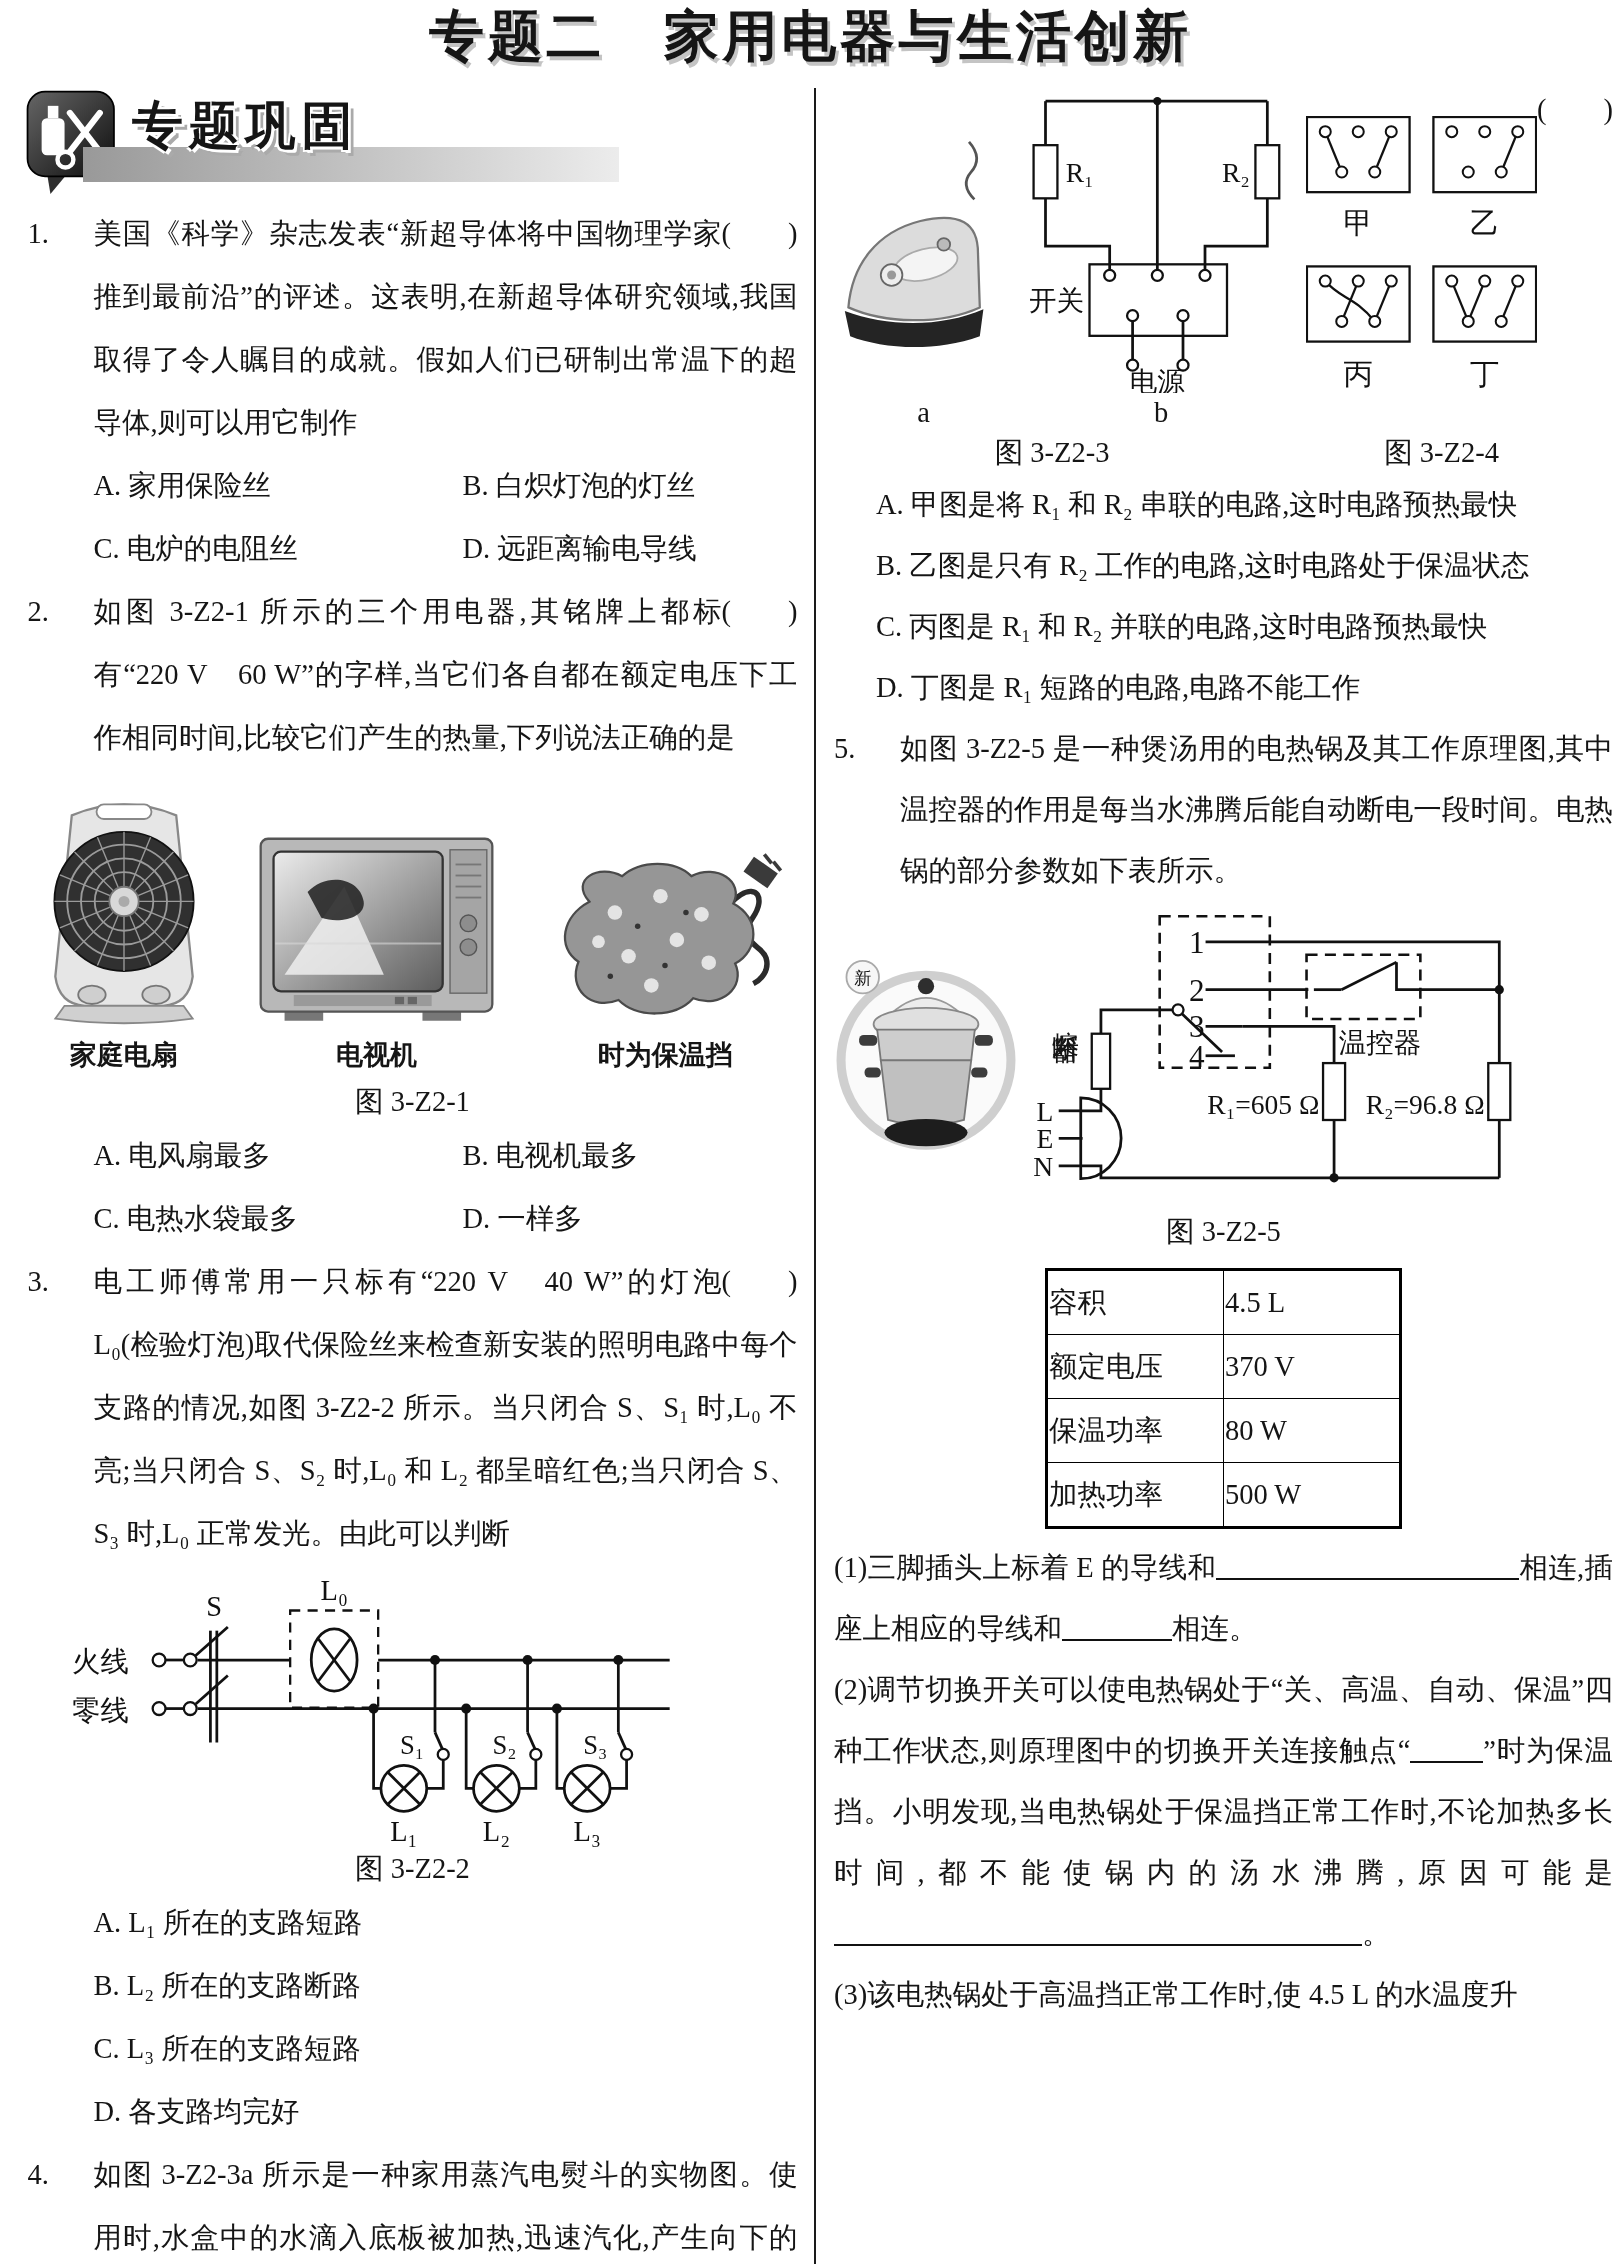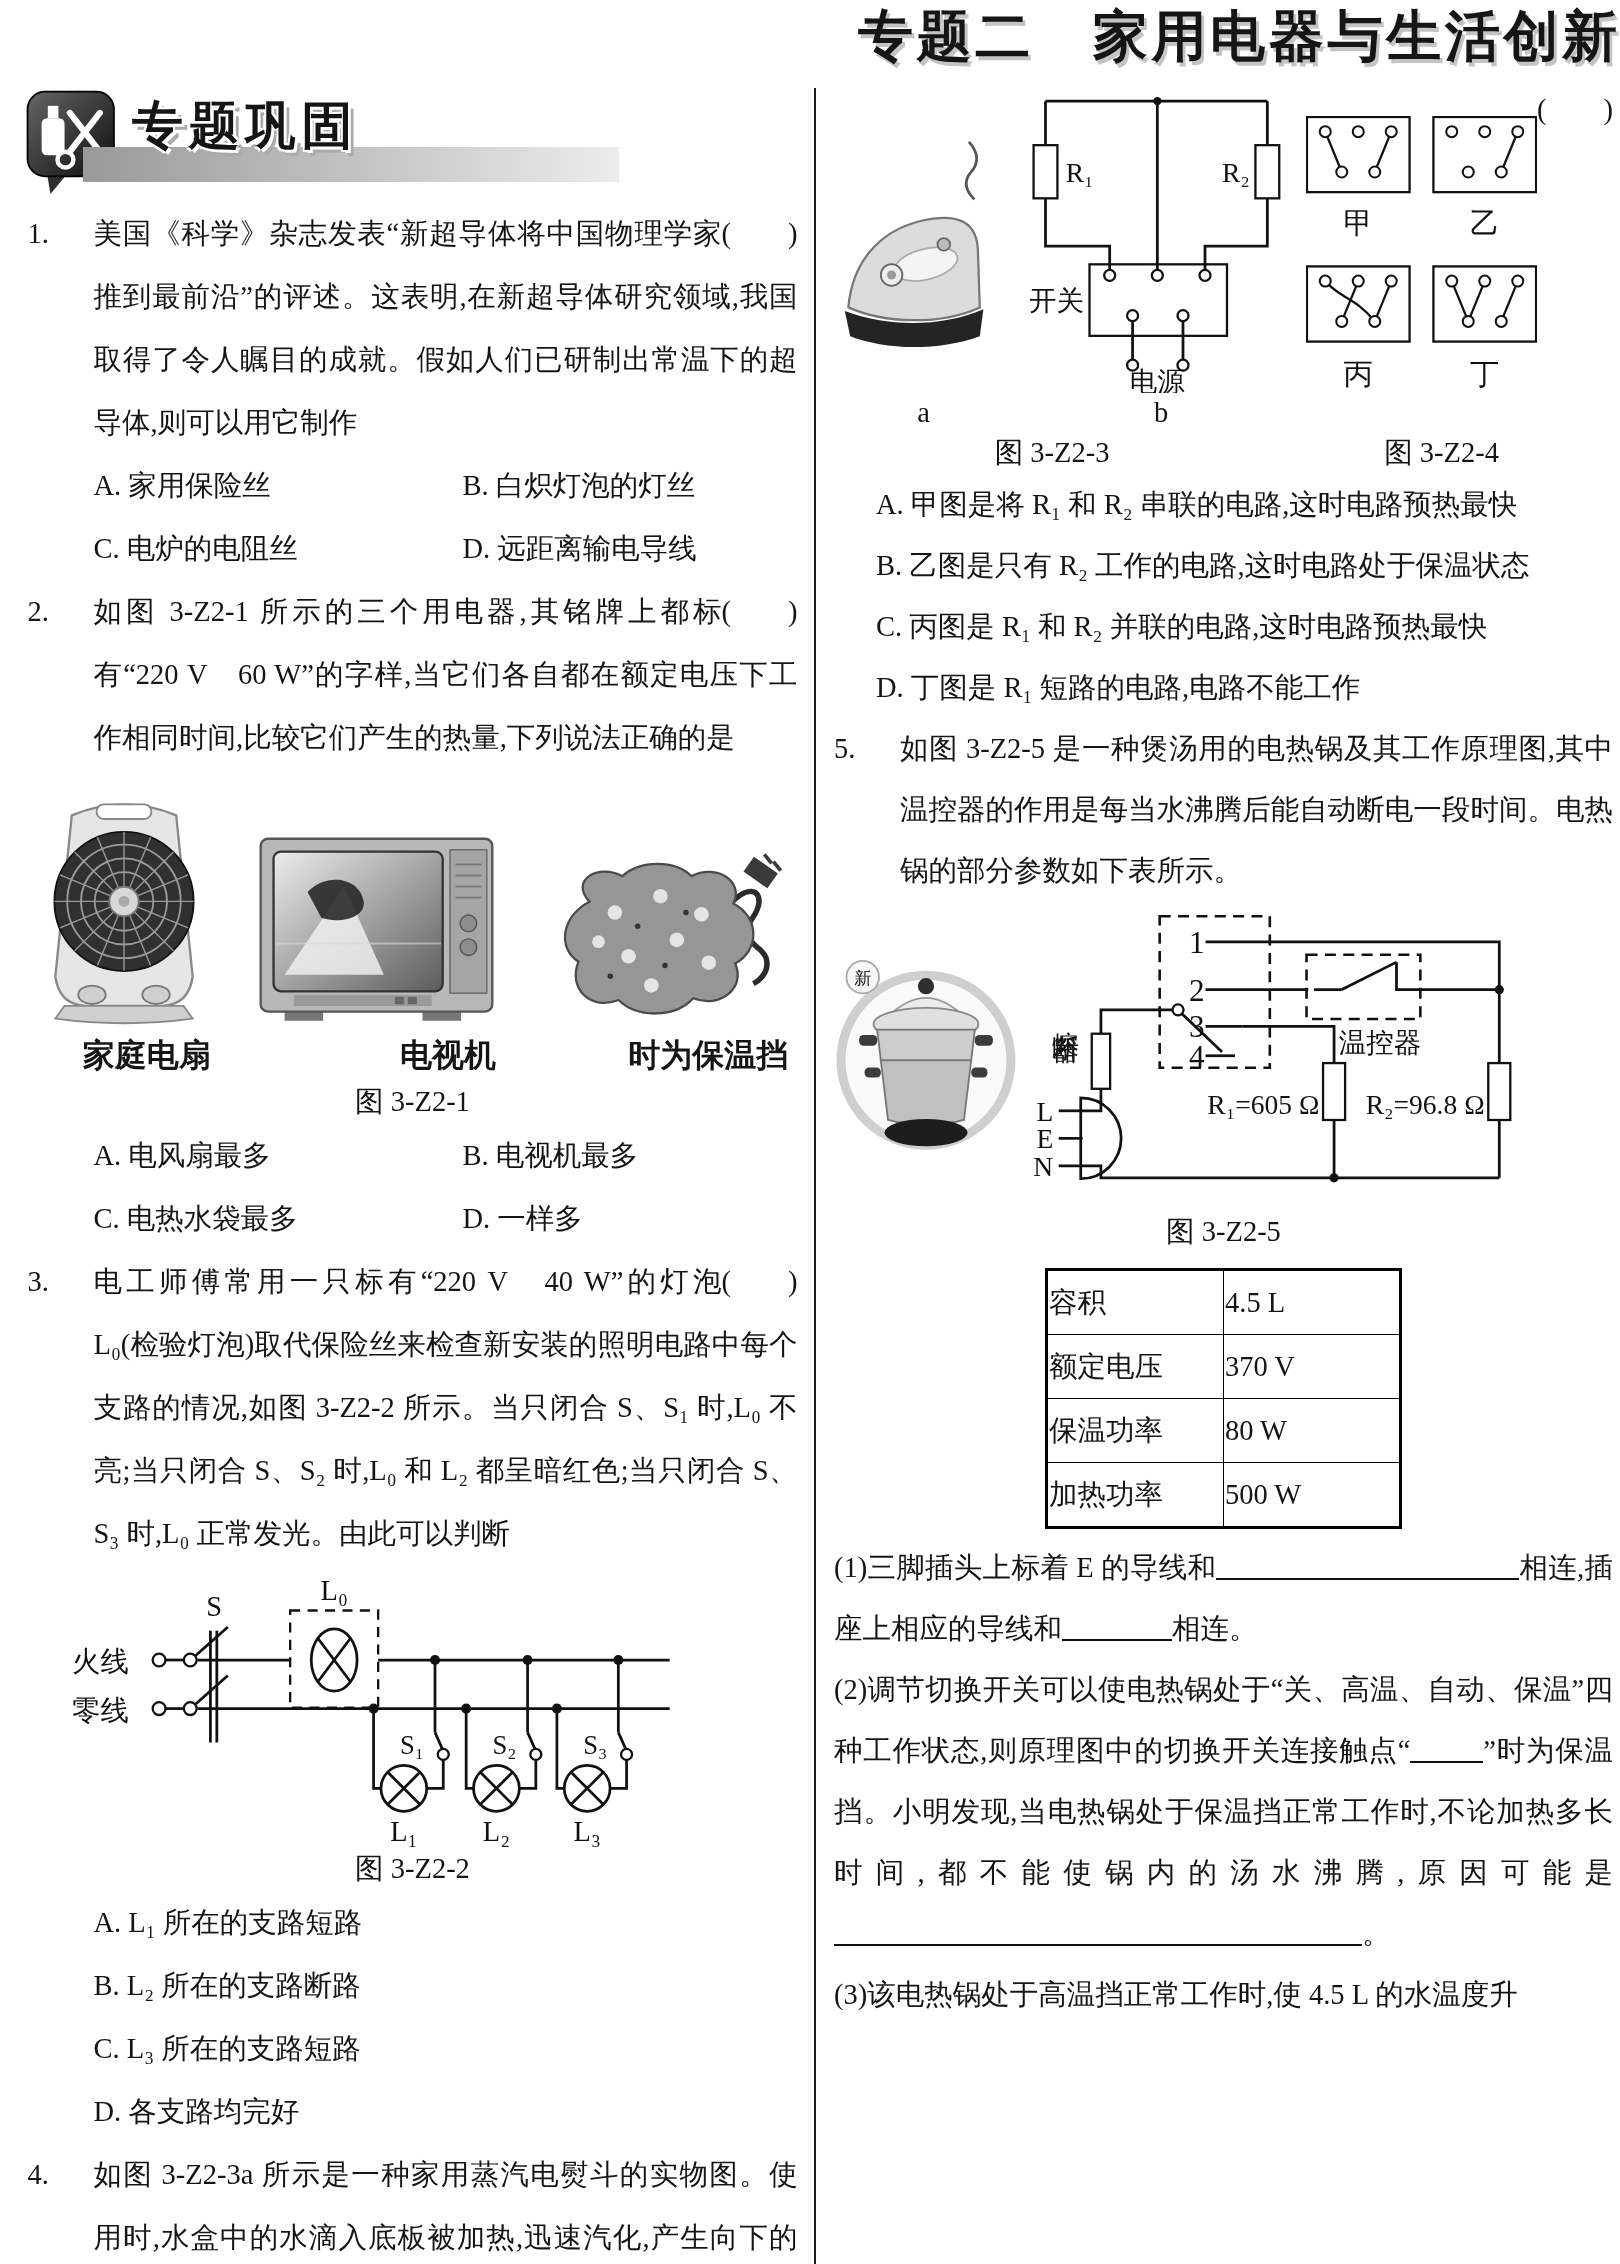--- a/index.html
+++ b/index.html
@@ -1,18 +1,18 @@
 <!DOCTYPE html>
 <html style="font-size:14.7px"><head>
 <meta charset="utf-8">
 <style>
   html,body{margin:0;padding:0;}
   body{width:1621px;height:2265px;position:relative;overflow:hidden;background:#fff;
        font-family:"Liberation Serif","DejaVu Serif",serif;color:#151515;}
-  .page-title{position:absolute;top:0;left:0;width:100%;text-align:right;
+  .page-title{position:absolute;top:0;left:0;width:100%;text-align:center;
        font-family:"Liberation Sans","DejaVu Sans",sans-serif;font-weight:bold;
        font-size:55px;letter-spacing:3.7px;text-shadow:2.8px 3.7px 0 #c4c4c4;}
   .badge{position:absolute;left:24px;top:86px;width:595px;height:112px;}
   .badge .bar{position:absolute;left:59px;top:61px;right:0;height:35px;
        background:linear-gradient(90deg,#999 0%,#c6c6c6 55%,#ececec 100%);}
   .badge .txt{position:absolute;left:108px;top:5.5px;
        font-family:Liberation Serif, serif;font-weight:bold;font-size:51px;letter-spacing:5.5px;
        text-shadow:2.8px 2.8px 0 #fff,-1.8px -1.8px 0 #fff,1.8px -1.8px 0 #fff,-1.8px 1.8px 0 #fff,5.5px 6.4px 0 #aaa;}
   .badge svg{position:absolute;left:0;top:0;}
   .divider{position:absolute;left:814px;top:88px;width:1.8px;bottom:0;background:#1a1a1a;}
@@ -25,21 +25,21 @@
   .plain{text-align:justify;}
   .paren{float:right;}
   .opts2{display:grid;grid-template-columns:369px 1fr;padding-left:66px;}
   .opts1{padding-left:66px;}
   .col-right .opts1{padding-left:42px;}
   .bl{display:inline-block;border-bottom:2.8px solid #111;height:27.5px;vertical-align:-3.7px;}
   .b330{width:303px}.b120{width:110px}.b80{width:73px}.b575{width:528px}
   .figcap{text-align:center;line-height:44px;}
   .fig1row{display:flex;justify-content:space-between;align-items:flex-end;padding:13px 9.2px 0;}
   .app{text-align:center;}
-  .applabel{font-family:"Liberation Sans","DejaVu Sans",sans-serif;font-weight:bold;font-size:32px;line-height:50px;text-align:right;}
+  .applabel{font-family:"Liberation Sans","DejaVu Sans",sans-serif;font-weight:bold;font-size:27px;line-height:50px;}
   .figblock svg{display:block;}
   .fig2wrap{padding:7.3px 0 0;}
   .fig2wrap svg{margin:0 auto;}
   .fig3row{display:flex;align-items:flex-end;justify-content:space-between;padding:9.2px 0 0;}
   .ablabels{display:flex;line-height:39px;}
   .ablabels .a{width:23%;text-align:center;}
   .ablabels .b{width:38%;text-align:center;}
   .fig3caps{display:flex;line-height:42px;}
   .fig3caps .c1{width:56%;text-align:center;}
   .fig3caps .c2{width:44%;text-align:center;}

